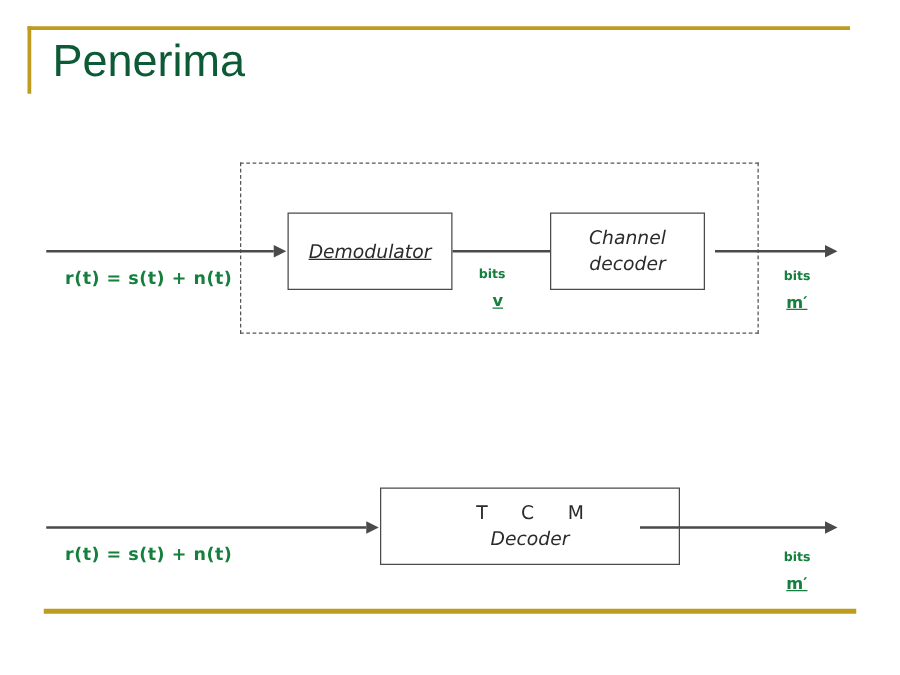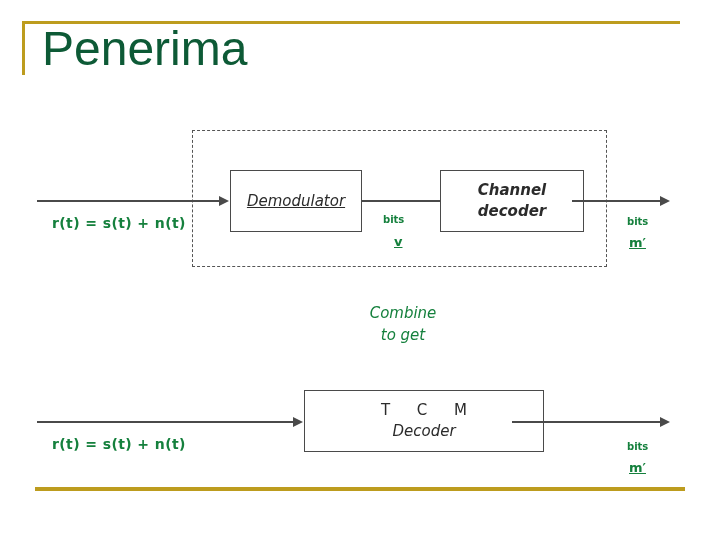--- a/index.html
+++ b/index.html
@@ -39,21 +39,21 @@
     width: 650px;
     height: 4px;
     background: #bd9c1e;
   }
 
   
   #page-title {
     position: absolute;
     left: 42px;
     top: 27px;
-    font-size: 48px;
+    font-size: 36px;
     line-height: 44px;
     color: #0d5a36;
     font-family: "Liberation Sans", sans-serif;
     font-weight: 400;
     letter-spacing: 0px;
     white-space: nowrap;
   }
 
   
   #diagram {
@@ -166,37 +166,33 @@
     <span class="blk-line">Demodulator</span>
   </div>
 
   <div class="wire" style="left:362px; top:100px; width:78px;"></div>
 
   <div class="lbl bits" style="left:383px; top:110px;">bits</div>
   <div class="lbl vecname" style="left:394px; top:132px;">
     <span class="u">v</span>
   </div>
 
-  <div class="blk" style="left:440px; top:70px; width:144px; height:62px;font-weight:bold;">
+  <div class="blk" style="left:440px; top:70px; width:124px; height:62px;">
     <span class="blk-line">Channel</span>
     <span class="blk-line">decoder</span>
   </div>
 
   <div class="wire" style="left:572px; top:100px; width:88px;"></div>
   <div class="arrowhead" style="left:660px; top:96px;"></div>
 
   <div class="lbl bits" style="left:627px; top:112px;">bits</div>
   <div class="lbl vecname" style="left:629px; top:133px;">
     <span class="u">m′</span>
   </div>
 
-  <div class="lbl combine" style="left:355px; top:202px; width:96px;">
-    <div>Combine</div>
-    <div>to get</div>
-  </div>
 
   <div class="wire" style="left:37px; top:321px; width:256px;"></div>
   <div class="arrowhead" style="left:293px; top:317px;"></div>
 
   <div class="lbl sig" style="left:52px; top:335px;">r(t) = s(t) + n(t)</div>
 
   <div class="blk" style="left:304px; top:290px; width:240px; height:62px;">
     <span class="blk-line tcm-top">T  C  M</span>
     <span class="blk-line">Decoder</span>
   </div>

